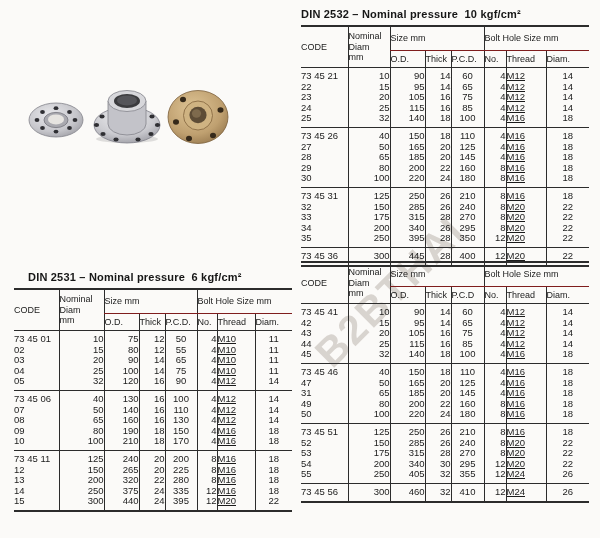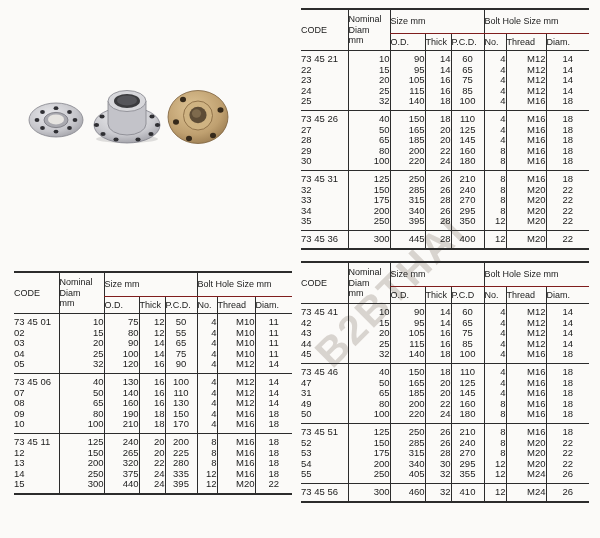--- a/index.html
+++ b/index.html
@@ -37,21 +37,21 @@
   .vline{border-left:1px solid #2c2c2c;}
   tbody.grp ~ tbody.grp tr:first-child td{border-top:1.5px solid #2c2c2c;}
   tbody.grp tr:first-child td{padding-top:3px;}
   tbody.grp tr:last-child td{padding-bottom:3px;}
   .c-code{text-align:left; padding-right:7px; font-weight:bold;}
   .c-nom{text-align:right; padding-right:15px;}
   .c-od{text-align:right; padding-right:7px;}
   .c-thick{text-align:right; padding-right:8px;}
   .c-pcd{text-align:center; padding-right:8px;}
   .c-no{text-align:right; padding-right:7px;}
-  .c-thread{text-align:right;}
+  .c-thread{text-align:left;text-decoration:underline;}
   .c-diam{text-align:center;}
 </style>
 </head>
 <body>
 
 <div class="page">
 
   <div class="brand">
   </div>
 
@@ -116,20 +116,21 @@
         <ellipse cx="163" cy="54.5" rx="3" ry="2.8" fill="#35291a"></ellipse>
         <ellipse cx="187" cy="51.5" rx="3" ry="2.8" fill="#35291a"></ellipse>
         <ellipse cx="194.5" cy="26" rx="3" ry="2.8" fill="#35291a"></ellipse>
       </g>
     </svg>
   </div>
 
   <div class="watermark">B2BTHAI</div>
 
   <section class="tbl" id="sec-2532">
+    <div class="tbl-title">DIN 2532 – Nominal pressure  10 kgf/cm²</div>
     <div>
         <table class="spec">
           <colgroup>
             <col style="width: 47px;">
             <col style="width: 42px;">
             <col style="width: 35px;">
             <col style="width: 26px;">
             <col style="width: 33px;">
             <col style="width: 22px;">
             <col style="width: 40px;">
@@ -321,20 +322,21 @@
               <td class="c-no vline">12</td>
               <td class="c-thread vline">M20</td>
               <td class="c-diam vline">22</td>
             </tr>
           </tbody>
         </table>
       </div>
   </section>
 
   <section class="tbl" id="sec-2531">
+    <div class="tbl-title">DIN 2531 – Nominal pressure  6 kgf/cm²</div>
     <div>
         <table class="spec">
           <colgroup>
             <col style="width: 45px;">
             <col style="width: 45px;">
             <col style="width: 35px;">
             <col style="width: 26px;">
             <col style="width: 32px;">
             <col style="width: 20px;">
             <col style="width: 38px;">

